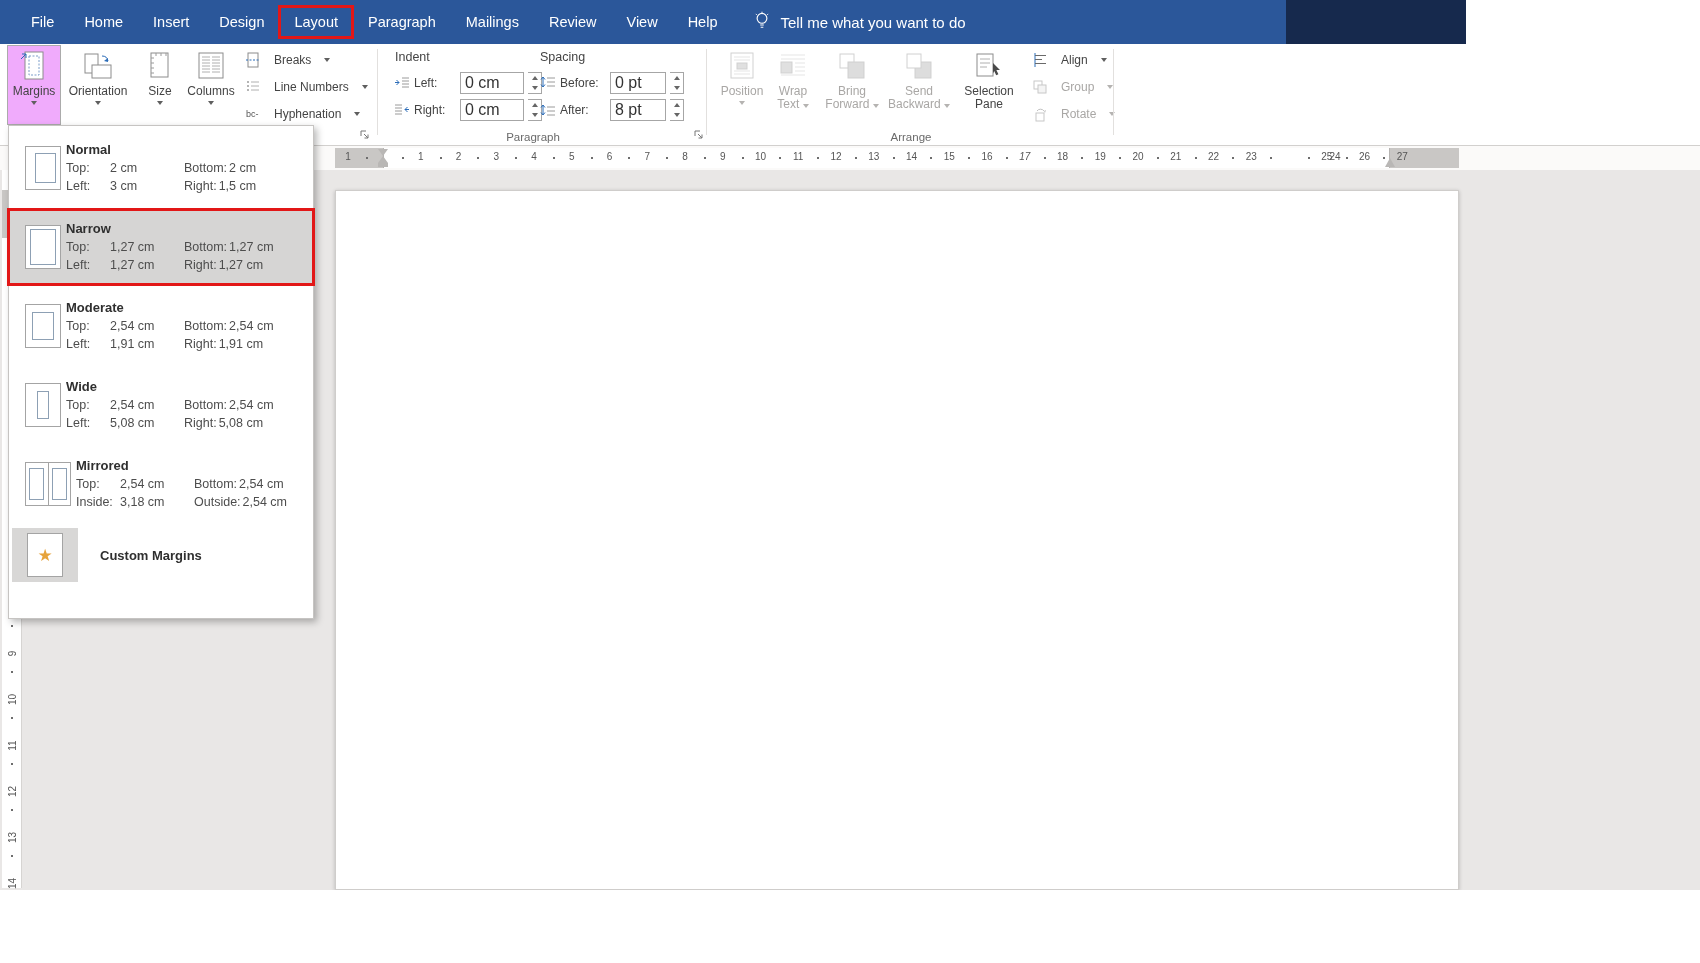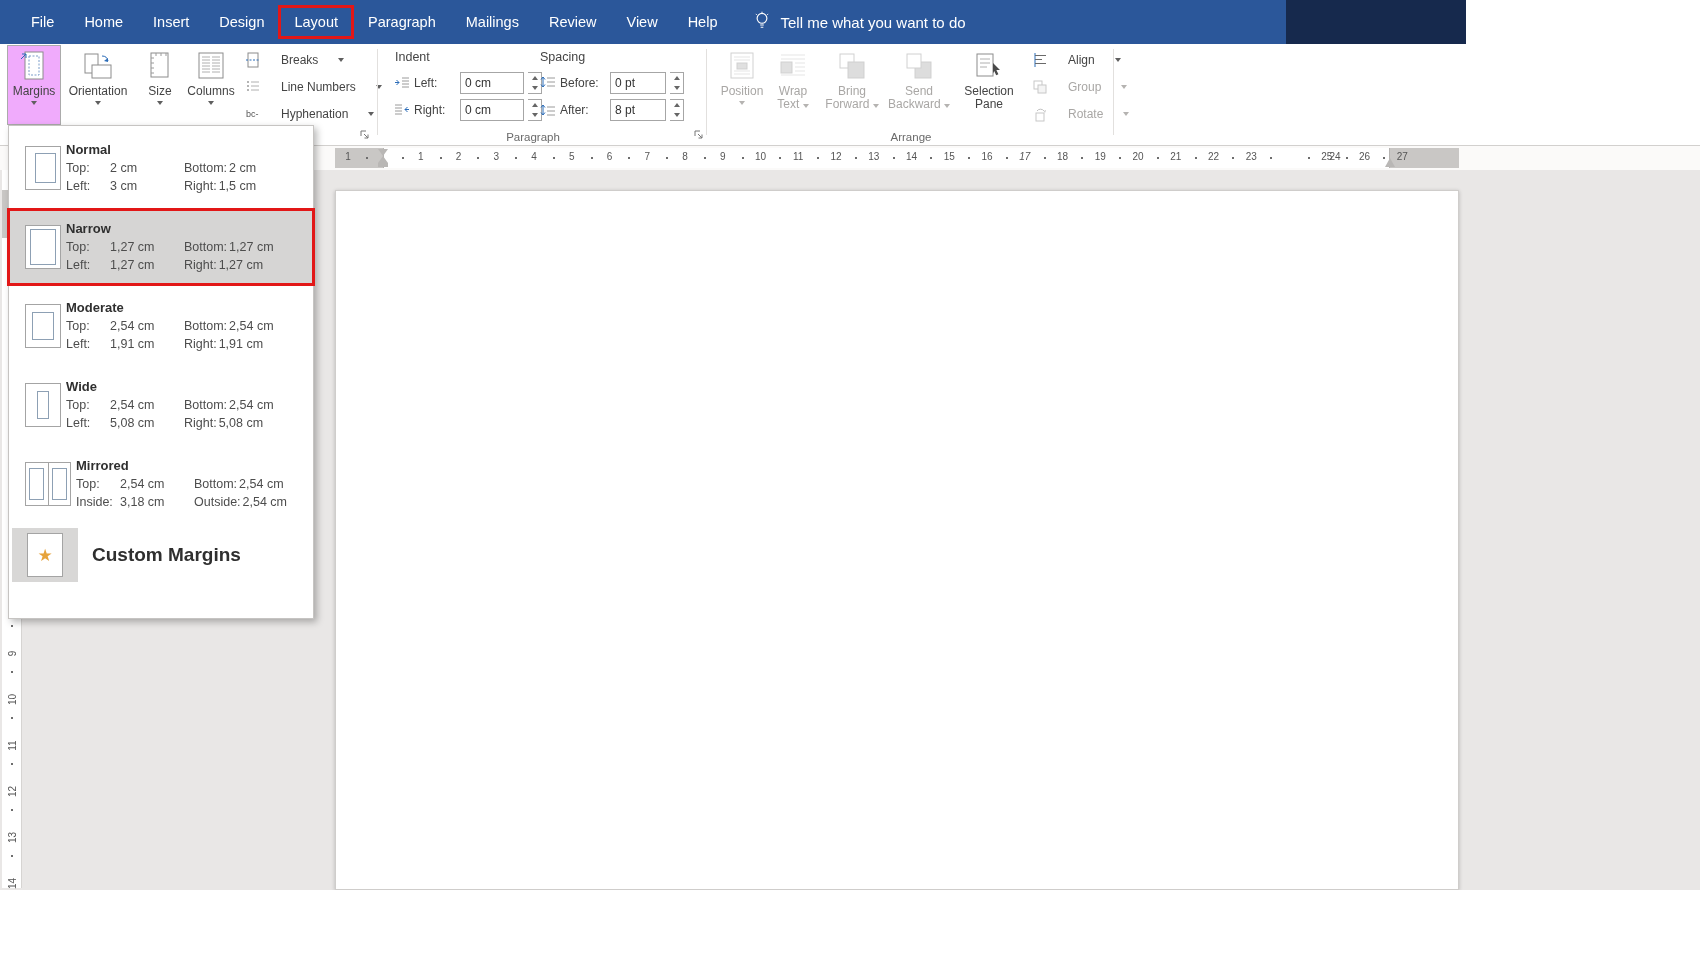--- a/index.html
+++ b/index.html
@@ -15,31 +15,31 @@
 
   
   .ribbon { position:absolute; top:44px; left:0; width:1700px; height:102px; background:#fff; border-bottom:1px solid #d2d0ce; z-index:30; }
   .rb-sep { position:absolute; top:5px; height:86px; width:1px; background:#e2e0de; }
   .rb-big { position:absolute; top:2px; height:78px; display:flex; flex-direction:column; align-items:center; padding-top:4px; font-size:12px; color:#444; text-align:center; }
   .rb-big .ic { width:32px; height:32px; margin-bottom:3px; flex:none; }
   .rb-big .l { line-height:13px; }
   .rb-big.pressed { background:#f0abfc; outline:1px solid #ababab; }
   .chev { width:0; height:0; border-left:3.5px solid transparent; border-right:3.5px solid transparent; border-top:4px solid #5f5f5f; display:inline-block; }
   .rb-big > .chev { margin-top:3px; }
-  .rb-small { position:absolute; height:24px; display:flex; align-items:center; gap:20px; font-size:12px; color:#444; padding:0 4px; white-space:nowrap; }
+  .rb-small { position:absolute; height:24px; display:flex; align-items:center; gap:13px; font-size:12px; color:#444; padding:0 4px; white-space:nowrap; }
   .rb-small .ic16 { width:16px; height:16px; flex:none; }
   .grp-label { position:absolute; top:87px; font-size:11.5px; color:#6a6a6a; text-align:center; }
   .dlg { position:absolute; top:84px; width:14px; height:14px; }
   .pg-head { position:absolute; top:6px; font-size:12.5px; color:#444; }
   .pg-row { position:absolute; display:flex; align-items:center; gap:4px; font-size:12px; color:#444; height:22px; }
   .pg-row .ic16 { width:16px; height:16px; flex:none; }
   .pg-lbl { display:inline-block; }
   .pg-lbl.w42 { width:42px; }
   .pg-lbl.w46 { width:46px; }
-  .pg-input { width:64px; height:22px; border:1px solid #a6a6a6; font-size:12px; padding:0 4px; font-family:inherit; color:#333; background:#fff; }
+  .pg-input { width:64px; height:22px; border:1px solid #a6a6a6; font-size:16px; padding:0 4px; font-family:inherit; color:#333; background:#fff; }
   .pg-input.narrow { width:56px; }
   .spin { width:14px; height:22px; border:1px solid #a6a6a6; border-left:none; display:flex; flex-direction:column; background:#fff; }
   .spin > div { flex:1; display:flex; align-items:center; justify-content:center; }
   .tri-up { width:0; height:0; border-left:3px solid transparent; border-right:3px solid transparent; border-bottom:4px solid #666; }
   .tri-dn { width:0; height:0; border-left:3px solid transparent; border-right:3px solid transparent; border-top:4px solid #666; }
   .disabled { color:#a9a7a5 !important; }
   .disabled svg { opacity:.4; filter:grayscale(1); }
   .disabled .chev { border-top-color:#b5b3b1; }
 
   
@@ -77,21 +77,21 @@
   .mi-split { position:absolute; left:22px; top:0; bottom:0; width:1px; background:#a4a4a4; }
   .mm-text { margin-left:5px; flex:1; }
   .mm-name { font-weight:bold; font-size:13px; color:#2f2f2f; line-height:18px; }
   .mm-row { font-size:12.5px; color:#4d4d4d; line-height:18px; display:flex; }
   .mm-row .l1 { width:44px; }
   .mm-row .v1 { width:74px; }
   .mm-row .v2 { margin-left:2px; }
   .mm-custom { height:56px; display:flex; align-items:center; padding-left:3px; }
   .mm-custom-tile { width:66px; height:54px; background:#d8d7d6; display:flex; align-items:center; justify-content:center; flex:none; }
   .mi-star { display:flex; align-items:center; justify-content:center; color:#e6a33c; font-size:17px; }
-  .mm-custom-label { margin-left:14px; font-weight:bold; font-size:19px; color:#2f2f2f; }
+  .mm-custom-label { margin-left:22px; font-weight:bold; font-size:13px; color:#2f2f2f; }
   .mm-footer { border-top:1px solid #dcdcdc; margin-top:6px; height:27px; display:flex; align-items:center; padding-left:45px; font-size:13px; color:#2f2f2f; }
 </style>
 </head>
 <body>
 
 <div class="doc-area">
   <div class="page"></div>
   <div class="v-ruler">
     <div class="v-margin"></div>
   <span class="vnum" style="top: 478px;">9</span>

